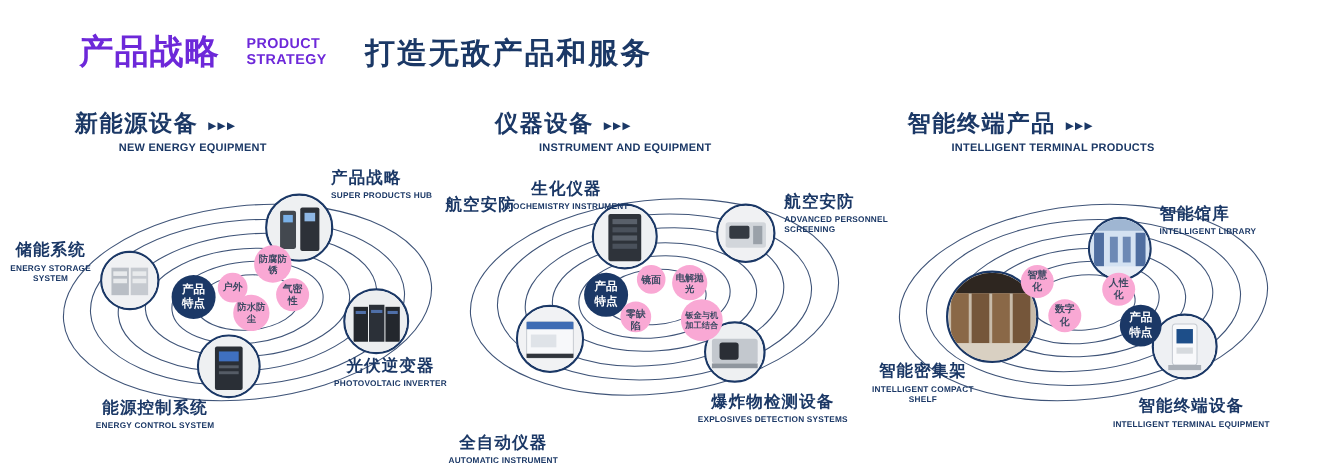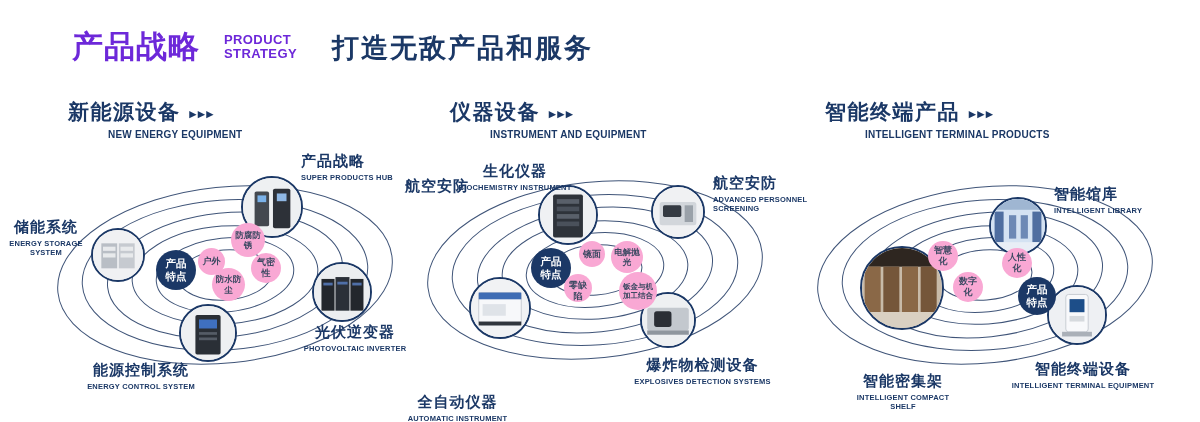--- a/index.html
+++ b/index.html
@@ -275,21 +275,21 @@
       <rect x="22" y="13" width="16" height="14" fill="#1d4e89"></rect>
       <rect x="22" y="31" width="16" height="6" fill="#d6dade"></rect>
       <rect x="14" y="48" width="32" height="5" fill="#aab0b8"></rect>
     </svg>
   </div>
 
   <div class="node-label tl" style="left:1054px;top:185px;width:120px;">
     <div class="zh">智能馆库</div>
     <div class="en">INTELLIGENT LIBRARY</div>
   </div>
-  <div class="node-label tc" style="left:828px;top:328px;width:150px;margin-top:44px;">
+  <div class="node-label tc" style="left:764px;top:328px;width:150px;">
     <div class="zh">智能密集架</div>
     <div class="en" style="width:110px;margin:2px auto 0;">INTELLIGENT COMPACT SHELF</div>
   </div>
   <div class="node-label tc" style="left:1008px;top:360px;width:150px;">
     <div class="zh">智能终端设备</div>
     <div class="en">INTELLIGENT TERMINAL EQUIPMENT</div>
   </div>
 
   <div class="badge" style="left:1018px;top:277px;width:38px;height:38px;">
     <span>产品特点</span>

